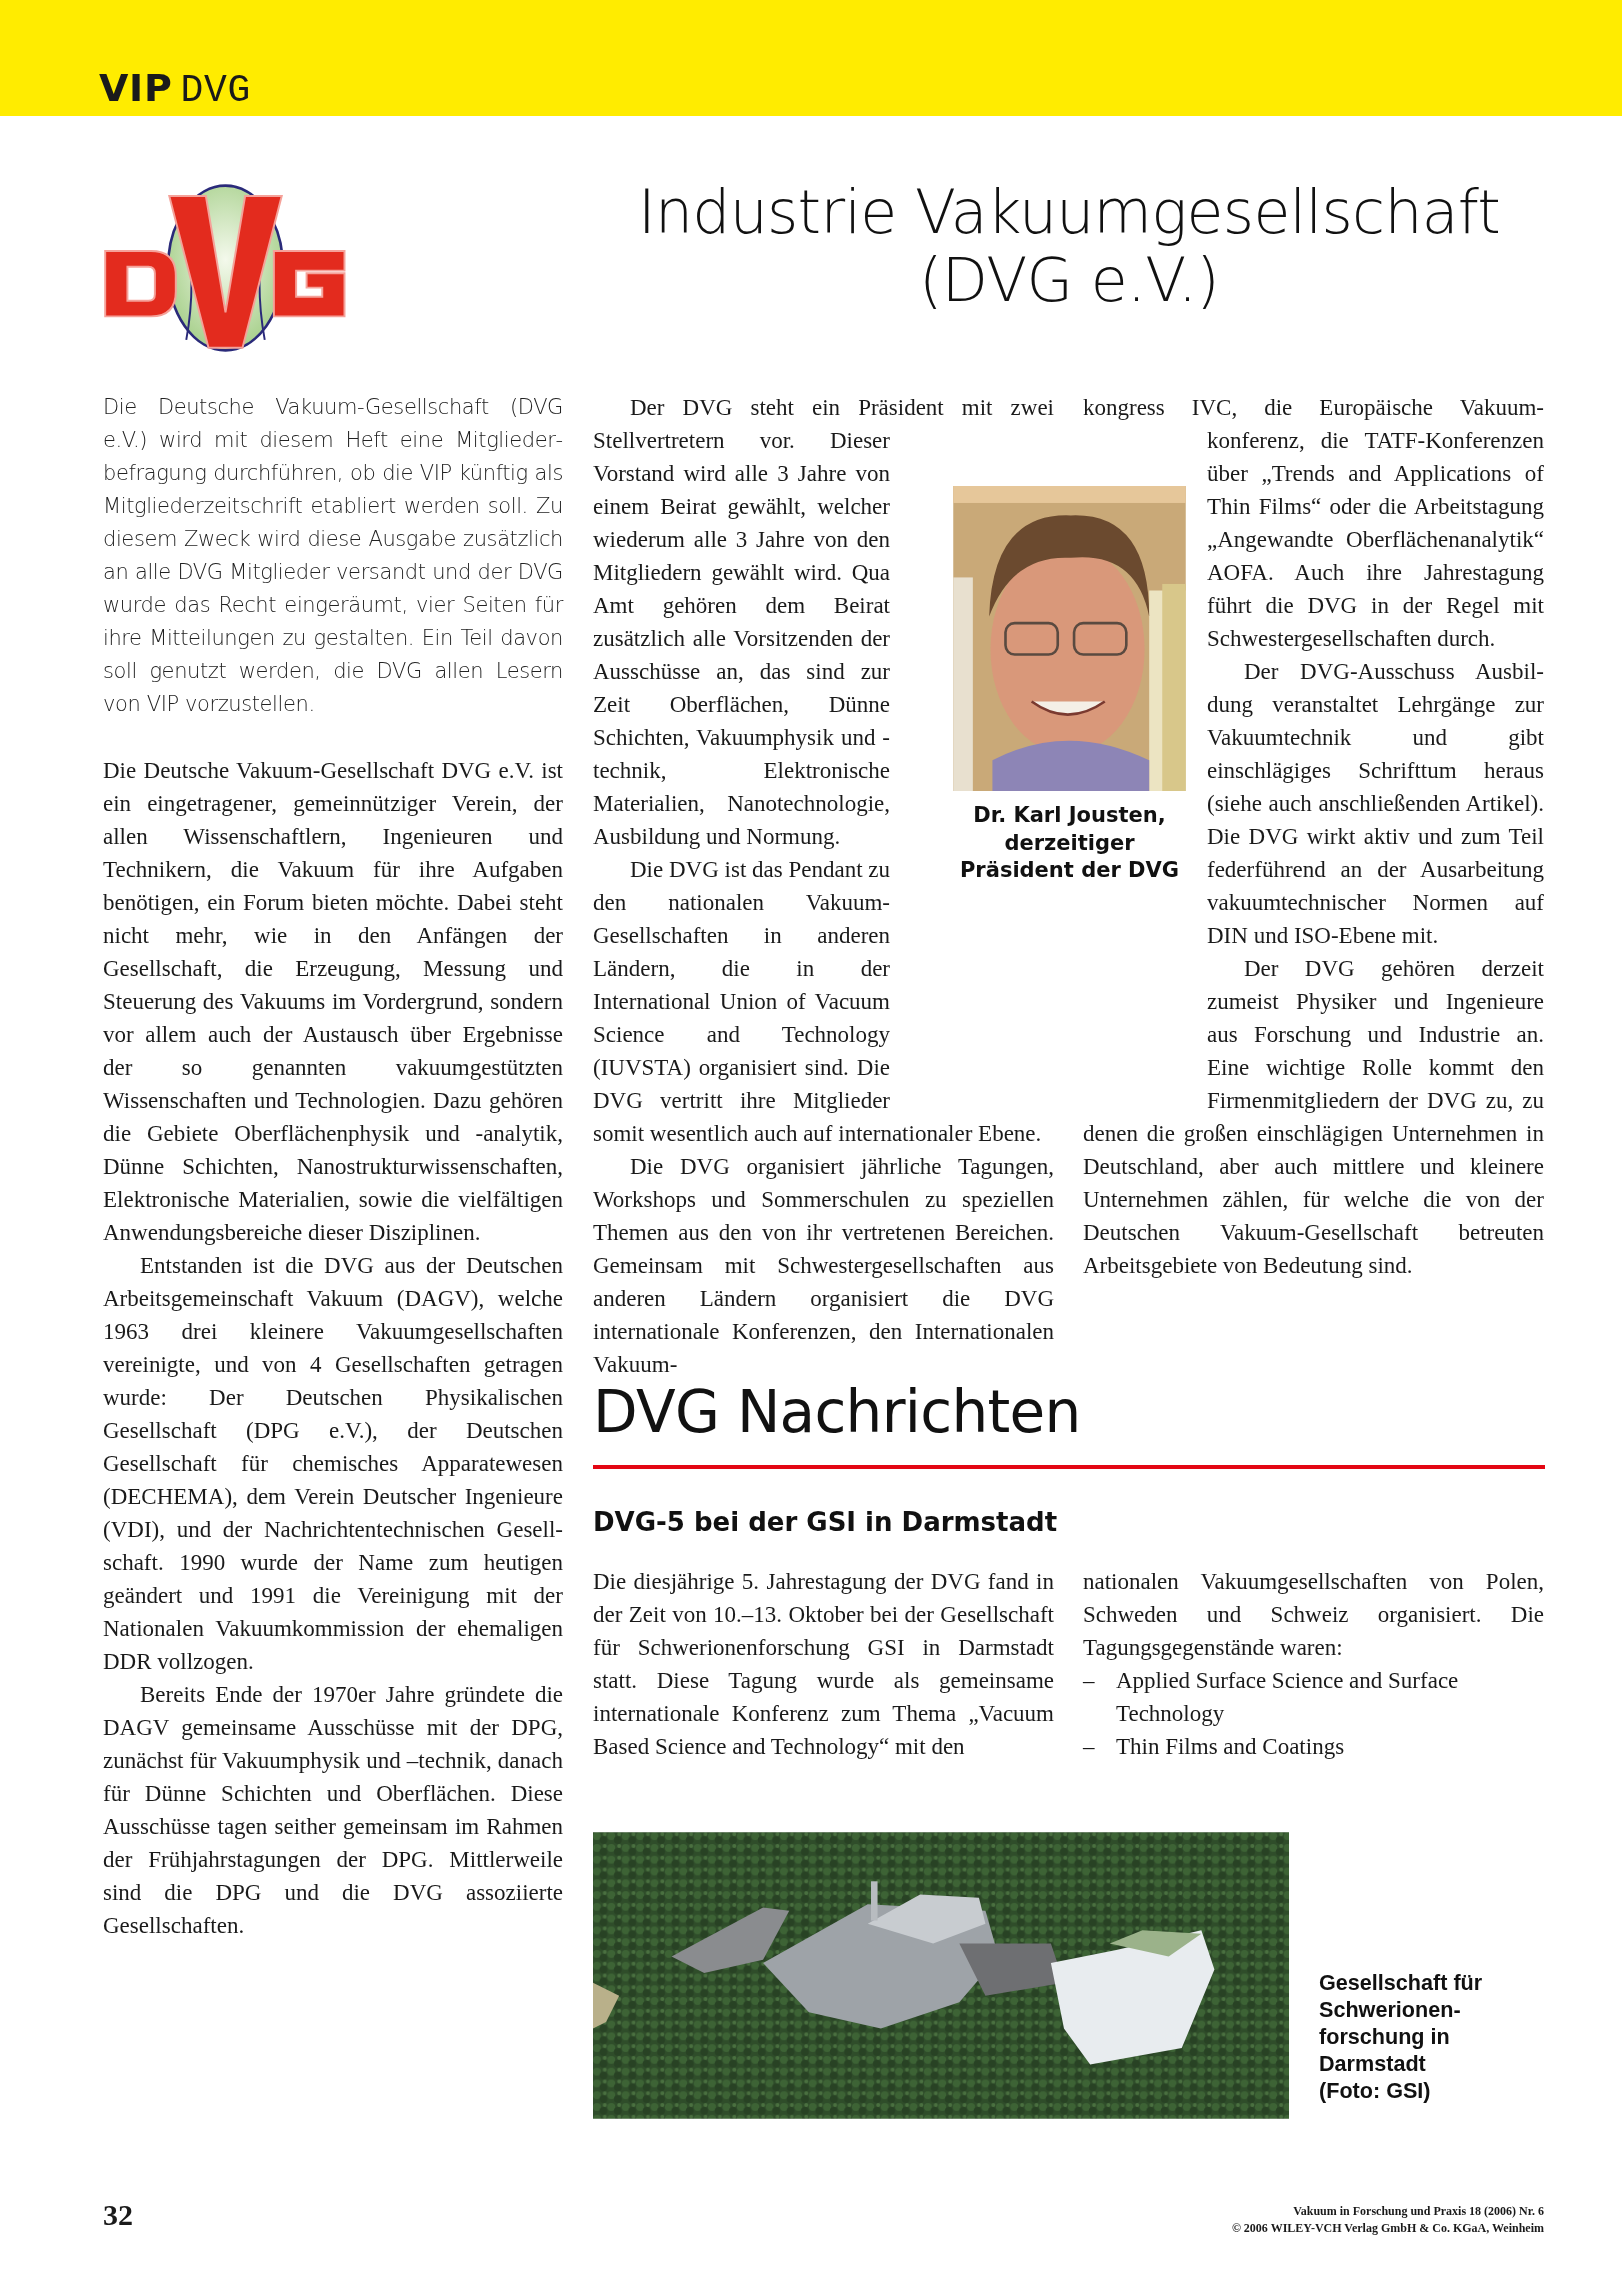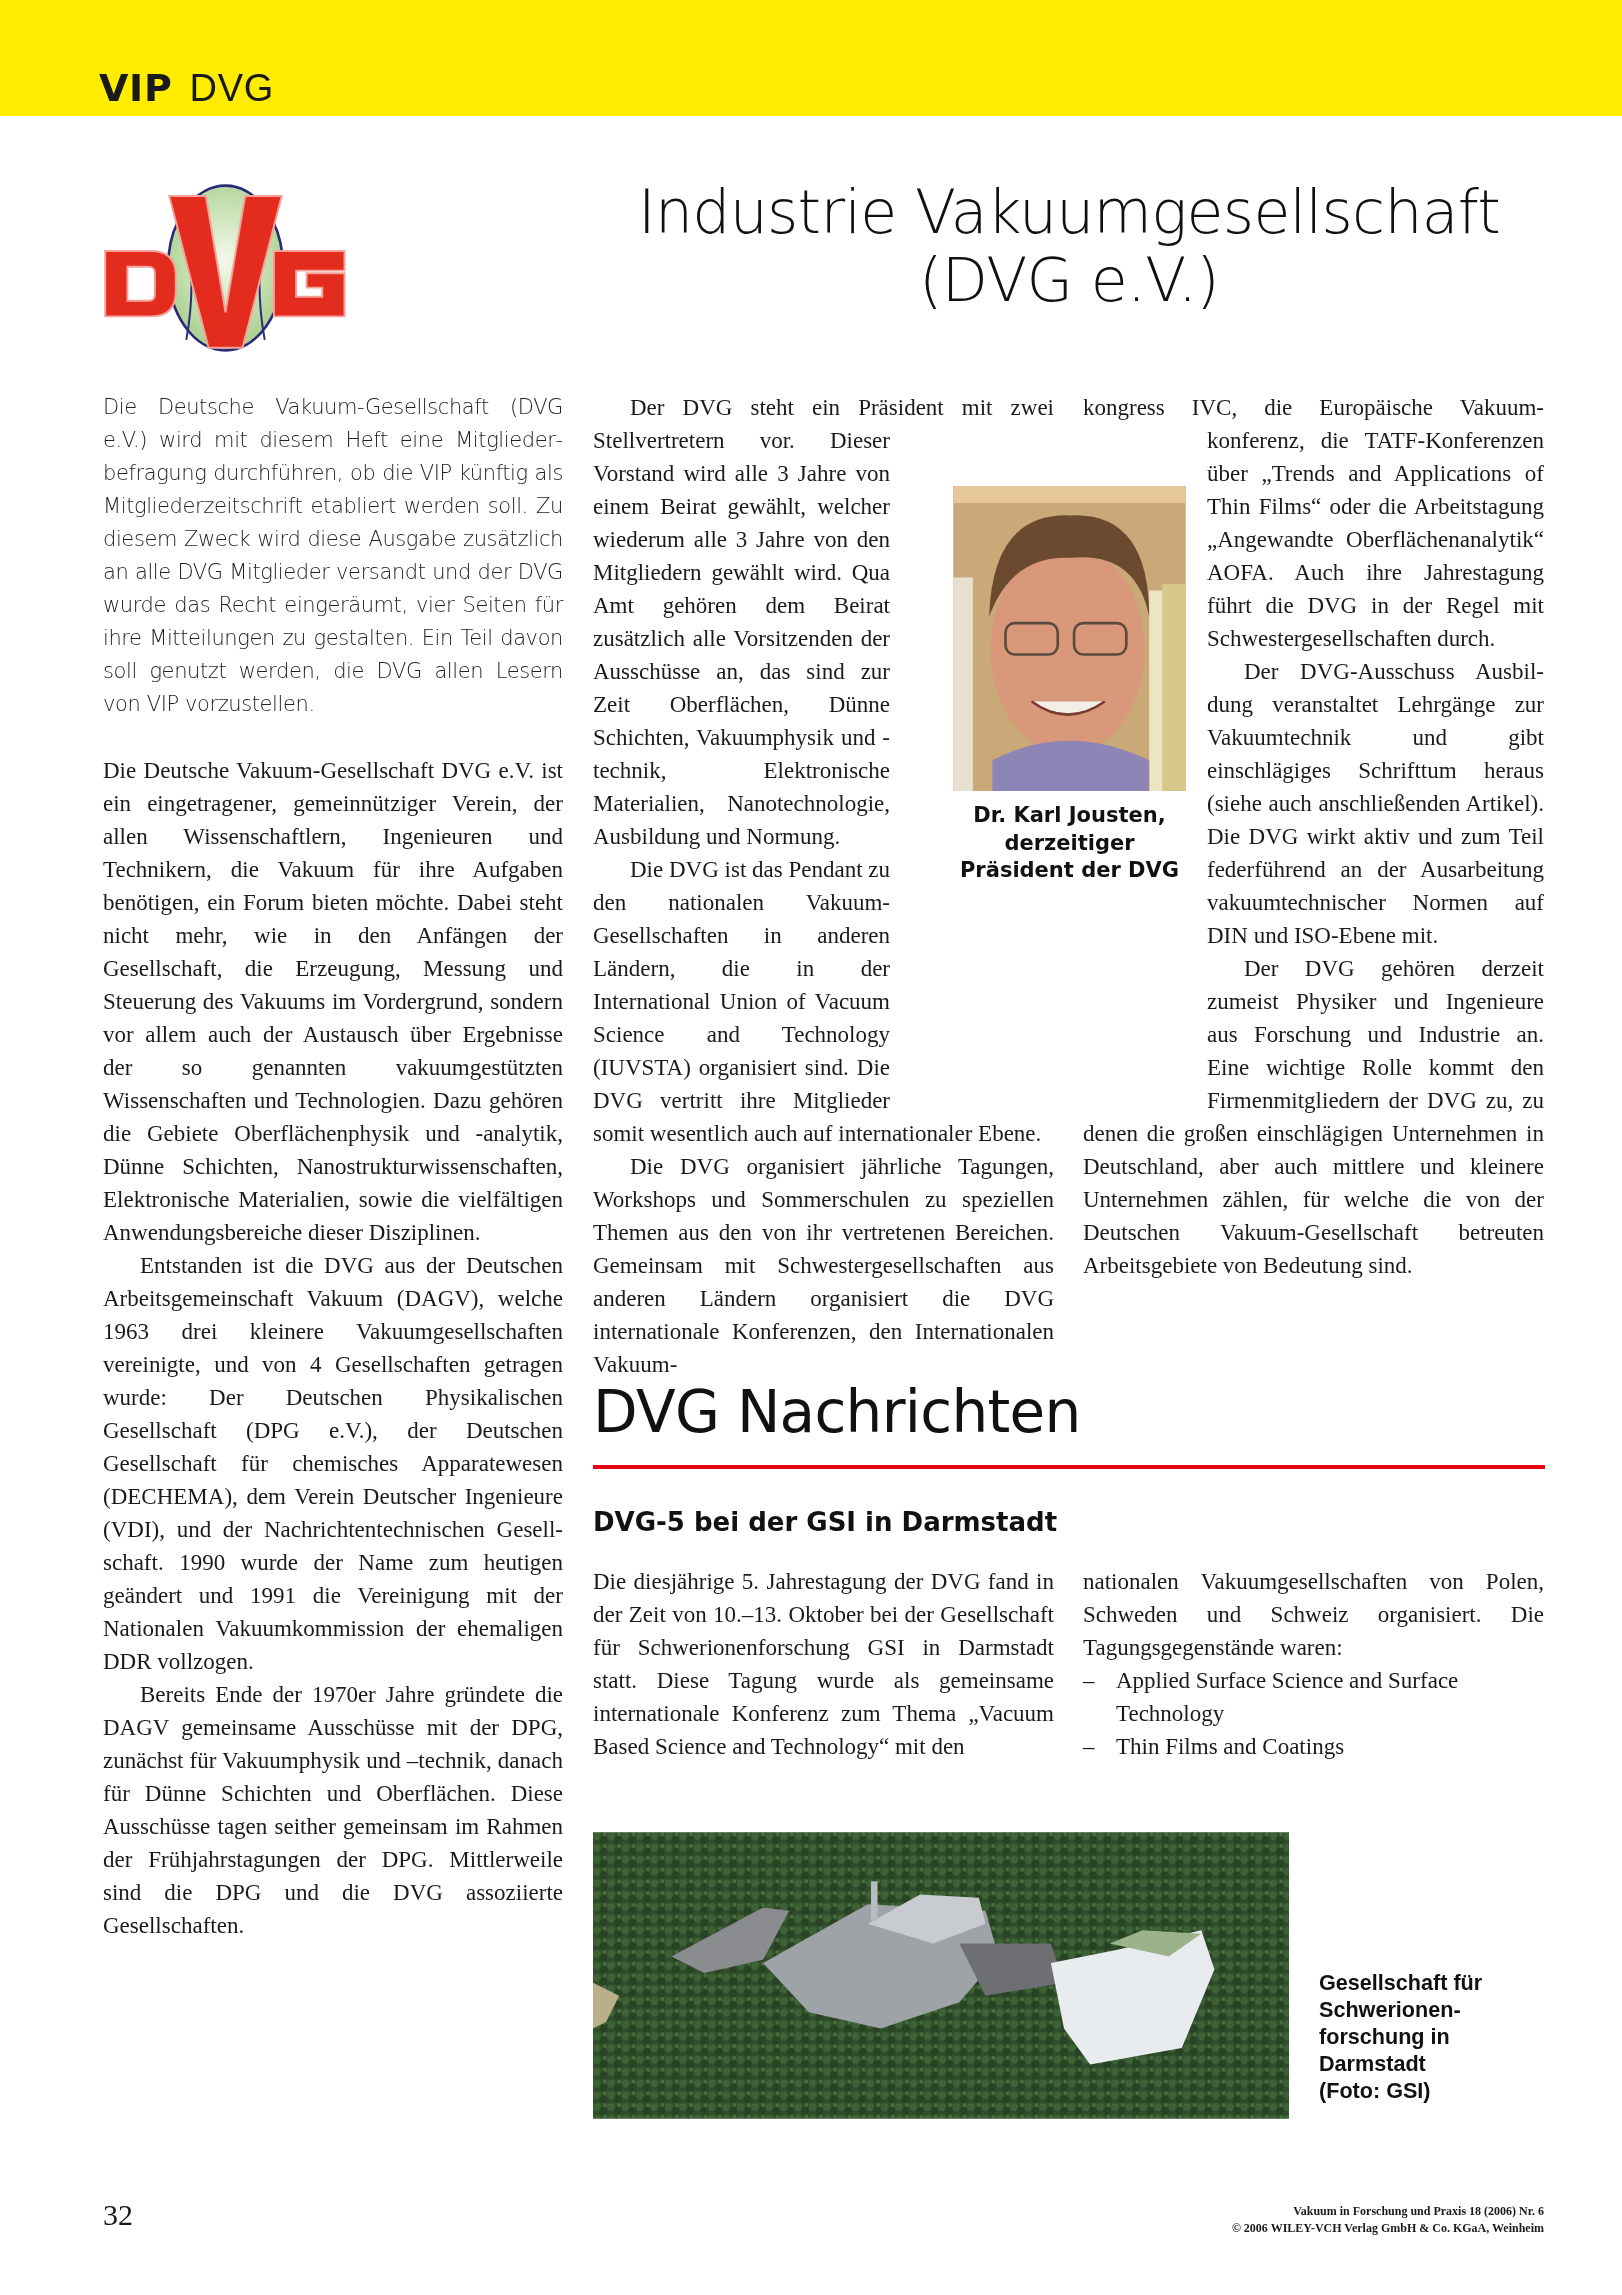--- a/index.html
+++ b/index.html
@@ -3,21 +3,21 @@
 <meta charset="utf-8">
 <style>
   html, body { margin: 0; padding: 0; background: #ffffff; }
   body { width: 1622px; height: 2295px; position: relative; overflow: hidden; color: #1a1a1a; }
   .serif { font-family: "Liberation Serif", "DejaVu Serif", serif; }
   .abs { position: absolute; }
 
   #header-bar { left: 0; top: 0; width: 1622px; height: 116px; background: #ffec00; }
   #section-label { left: 99px; top: 69px; font-size: 38px; line-height: 39px; letter-spacing: 0.7px; }
   #section-label .vip { font-weight: bold; font-family: "DejaVu Sans", sans-serif; }
-  #section-label .dvg { font-family: Liberation Sans, sans-serif; font-weight: normal; margin-left: 17px; }
+  #section-label .dvg { font-family: Liberation Mono, monospace; font-weight: normal; margin-left: 8px; }
 
   #logo { left: 101px; top: 183px; width: 249px; height: 170px; }
 
   #page-title { left: 593px; width: 952px; top: 178px; text-align: center; font-family: "DejaVu Sans", sans-serif; font-weight: 300; font-size: 60px; line-height: 68px; letter-spacing: -0.7px; color: #111; }
 
   .col-text { font-size: 23px; line-height: 33px; text-align: justify; hyphens: manual; }
   .col-text p { margin: 0; }
   .col-text p.indent { text-indent: 37px; }
 
   #intro { left: 103px; top: 391px; width: 460px; font-family: "DejaVu Sans", sans-serif; font-size: 21px; line-height: 33px; text-align: justify; font-weight: 300; letter-spacing: -0.4px; color: #222; }
@@ -35,21 +35,21 @@
 
   #news-col1 { left: 593px; top: 1565px; width: 461px; }
   #news-col2 { left: 1083px; top: 1565px; width: 461px; }
   .news-list { list-style: none; margin: 0; padding: 0; }
   .news-list li { position: relative; padding-left: 33px; text-align: left; }
   .news-list li .dash { position: absolute; left: 0; top: 0; }
 
   #aerial { left: 593px; top: 1832px; width: 696px; height: 287px; overflow: hidden; }
   #aerial-caption { left: 1319px; top: 1969px; width: 236px; font-family: Liberation Sans, sans-serif; font-weight: bold; font-size: 21.6px; line-height: 27px; color: #111; }
 
-  #page-number { left: 103px; top: 2198px; font-size: 30px; line-height: 33px; }
+  #page-number { left: 103px; top: 2198px; font-size: 30px; line-height: 33px; font-weight: bold; }
   #footer-info { right: 78px; top: 2203px; text-align: right; font-size: 12px; line-height: 17px; font-weight: bold; }
 </style>
 </head>
 <body>
 
 <div id="header-bar" class="abs"></div>
 <div id="section-label" class="abs">
   <span class="vip">VIP</span><span class="dvg">DVG</span>
 </div>
 

